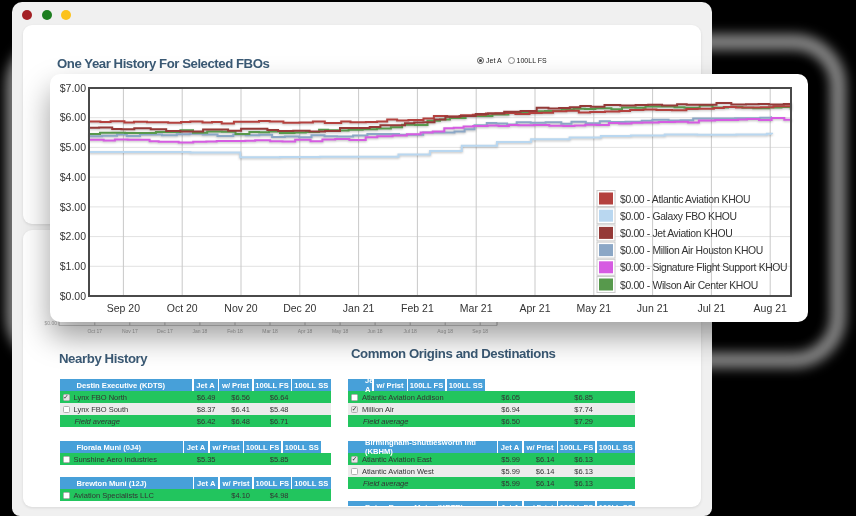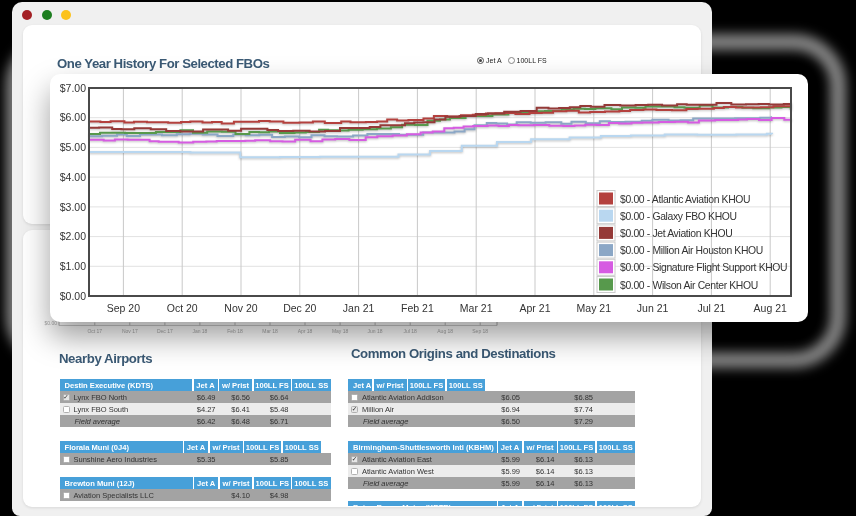--- a/index.html
+++ b/index.html
@@ -27,23 +27,23 @@
 .ring { position:absolute; left:6px; top:34px; width:840px; height:334px;
   border-radius:52px; border:16px solid rgba(255,255,255,0.52); filter:blur(6px); }
 .overlay { position:absolute; left:50px; top:74px; width:758px; height:248px; background:#fff;
   border-radius:10px;
   box-shadow:0 15px 30px rgba(0,0,0,0.38); }
 .ax { font-size:10.5px; fill:#333; }
 .leg { font-size:10.4px; fill:#333; letter-spacing:-0.35px; }
 .tbl { position:absolute; font-size:7.5px; color:#333; }
 .thead { display:flex; gap:1.5px; height:12px; }
 .th { background:#47a0d9; color:#fff; font-weight:bold; font-size:7.6px;
-  display:flex; align-items:center; padding-left:5px; height:12px; }
+  display:flex; align-items:center; padding-left:17px; height:12px; }
 .th:nth-child(n+2) { justify-content:center; padding-left:0; }
-.tr { display:flex; gap:1.5px; height:12px; background:#a3a3a3; }
+.tr { display:flex; gap:1.5px; height:12px; background:#22c55e; }
 .tr.odd { background:#ececec; }
 .td { display:flex; align-items:center; height:12px; }
 .name { padding-left:2px; }
 .name.fa { font-style:italic; padding-left:15px; }
 .num { justify-content:flex-end; padding-right:2px; }
 .cb { width:7px; height:7px; border:1px solid #b0b0b0; border-radius:1.5px; background:#fff;
   display:inline-flex; align-items:center; justify-content:center; margin:0 4px 0 1px;
   font-size:6.5px; color:#222; }
 .cb.ck { background:#e6e6e6; }
 </style></head>
@@ -90,40 +90,40 @@
 <line x1="375.1" y1="322.5" x2="375.1" y2="325.5" stroke="#bbb" stroke-width="1"></line>
 <text x="375.1" y="332.5" text-anchor="middle" font-size="5" fill="#a8a8a8">Jun 18</text>
 <line x1="410.2" y1="322.5" x2="410.2" y2="325.5" stroke="#bbb" stroke-width="1"></line>
 <text x="410.2" y="332.5" text-anchor="middle" font-size="5" fill="#a8a8a8">Jul 18</text>
 <line x1="445.2" y1="322.5" x2="445.2" y2="325.5" stroke="#bbb" stroke-width="1"></line>
 <text x="445.2" y="332.5" text-anchor="middle" font-size="5" fill="#a8a8a8">Aug 18</text>
 <line x1="480.2" y1="322.5" x2="480.2" y2="325.5" stroke="#bbb" stroke-width="1"></line>
 <text x="480.2" y="332.5" text-anchor="middle" font-size="5" fill="#a8a8a8">Sep 18</text>
 </g>
 </svg>
-  <div class="h2l" style="left:59px;top:351px">Nearby Airports</div>
+  <div class="h2l" style="left:59px;top:351px">Nearby History</div>
   <div class="h2l" style="left:351px;top:346px">Common Origins and Destinations</div>
   <div class="tbl" style="left:59.5px;top:379px;width:271px">
 <div class="thead">
 <div class="th" style="width:132.5px">Destin Executive (KDTS)</div>
 <div class="th" style="width:24px">Jet A</div>
 <div class="th" style="width:33px">w/ Prist</div>
 <div class="th" style="width:37px">100LL FS</div>
 <div class="th" style="width:38.5px">100LL SS</div>
 </div>
 <div class="tr">
 <div class="td name" style="width:132.5px"><span class="cb ck">✓</span>Lynx FBO North</div>
 <div class="td num" style="width:24px">$6.49</div>
 <div class="td num" style="width:33px">$6.56</div>
 <div class="td num" style="width:37px">$6.64</div>
 <div class="td num" style="width:38.5px"></div>
 </div>
 <div class="tr odd">
 <div class="td name" style="width:132.5px"><span class="cb"></span>Lynx FBO South</div>
-<div class="td num" style="width:24px">$4.27</div>
+<div class="td num" style="width:24px">$8.37</div>
 <div class="td num" style="width:33px">$6.41</div>
 <div class="td num" style="width:37px">$5.48</div>
 <div class="td num" style="width:38.5px"></div>
 </div>
 <div class="tr">
 <div class="td name fa" style="width:132.5px">Field average</div>
 <div class="td num" style="width:24px">$6.42</div>
 <div class="td num" style="width:33px">$6.48</div>
 <div class="td num" style="width:37px">$6.71</div>
 <div class="td num" style="width:38.5px"></div>

